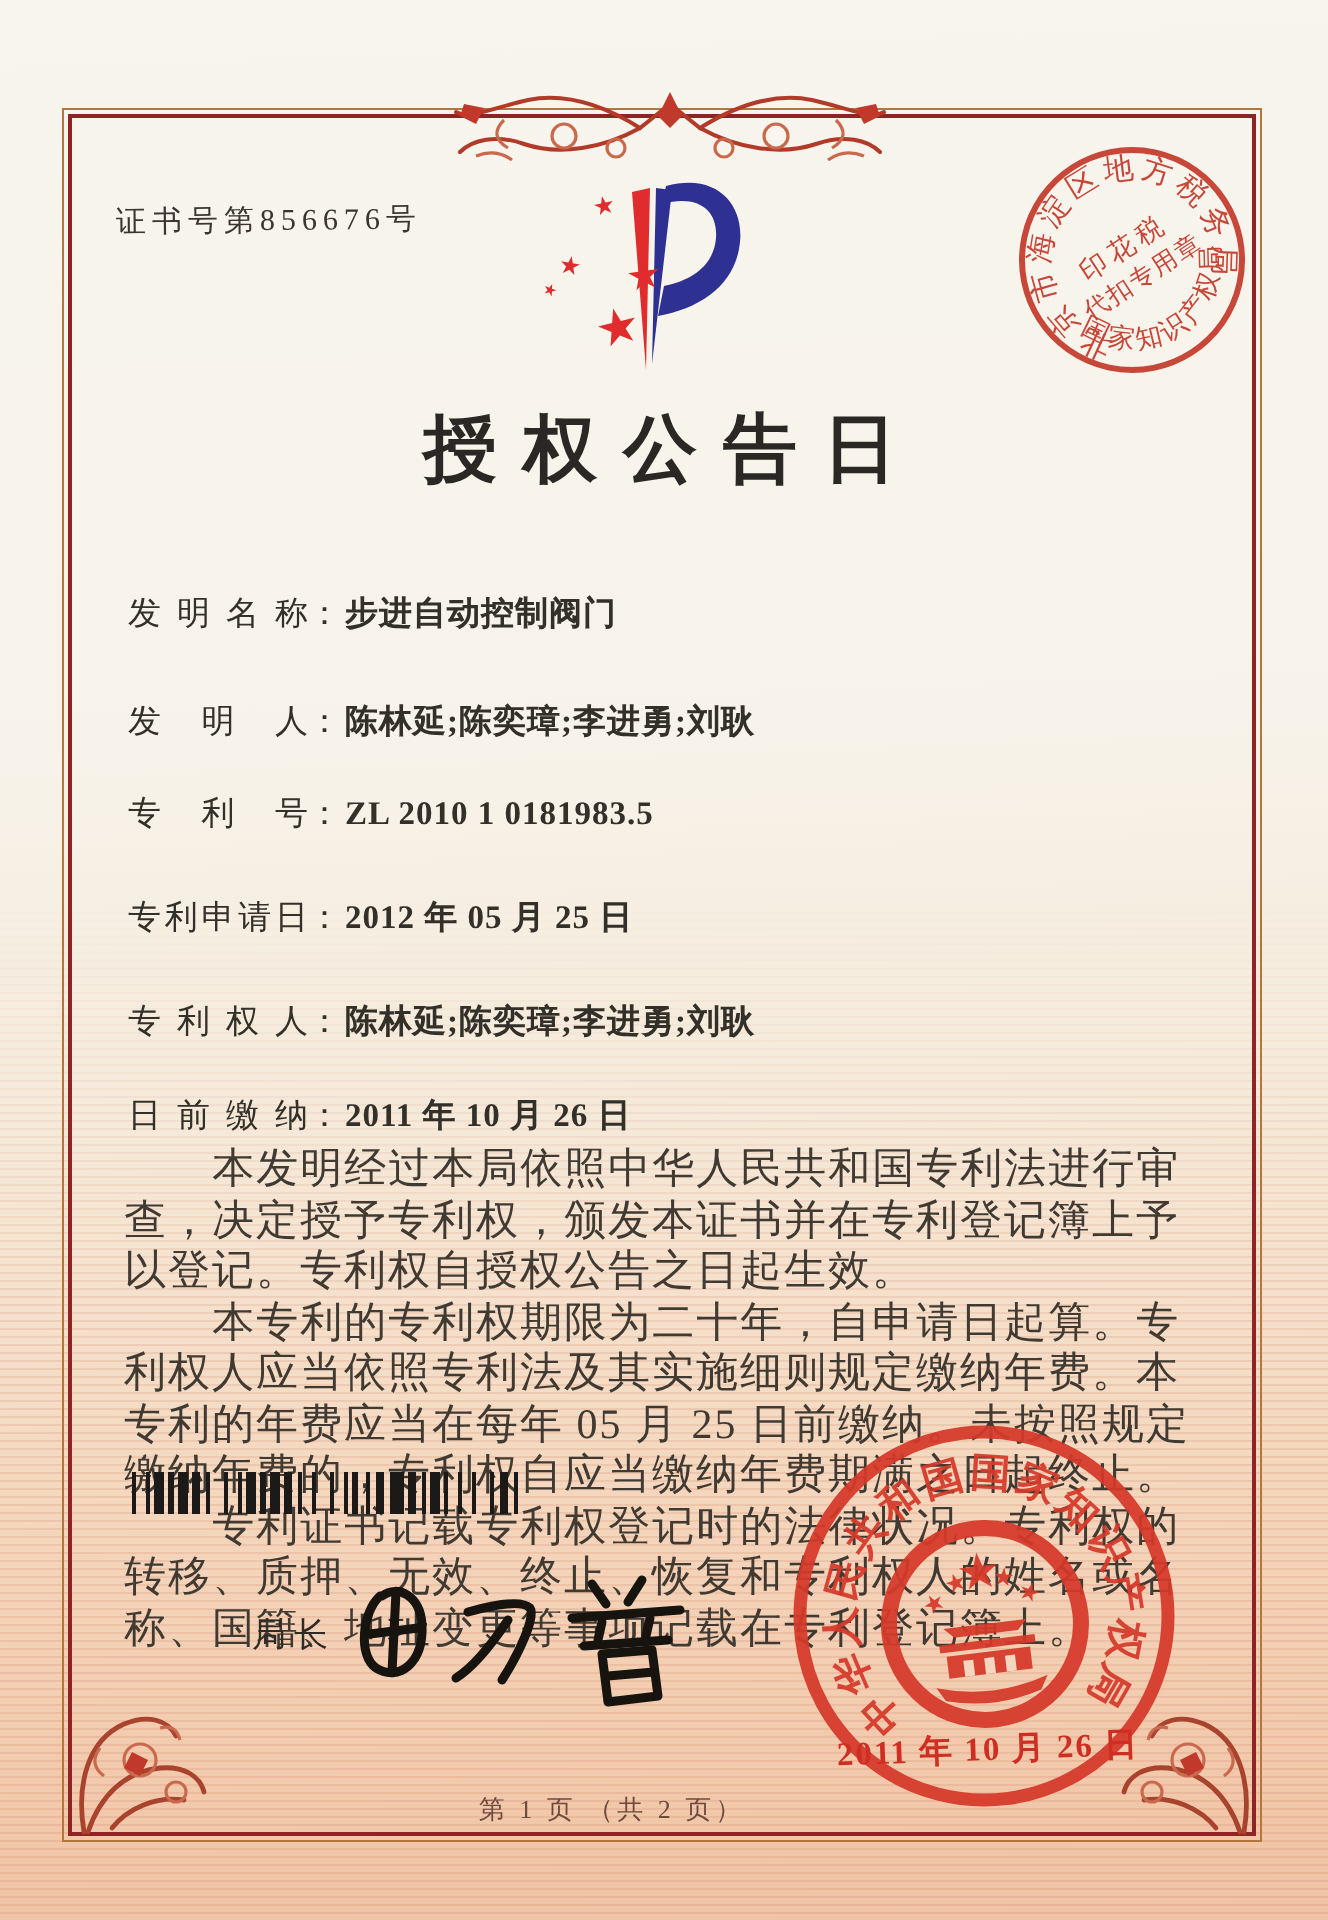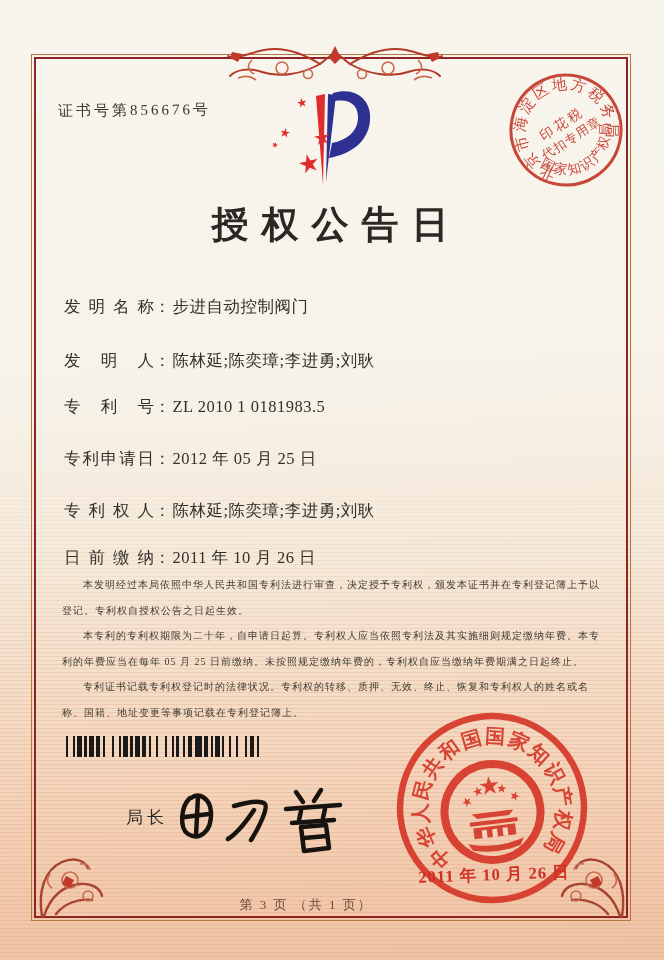--- a/index.html
+++ b/index.html
@@ -43,24 +43,24 @@
     text-align:center;
     font-size:37px;font-weight:bold;color:#2a2724;
     letter-spacing:13px;text-indent:13px;
   }
   #fields{left:64px;top:286px;width:545px;}
   .f-row{position:absolute;left:0;white-space:nowrap;
     font-size:16.5px;color:#33302a;}
   .f-label{display:inline-block;width:90px;
     text-align:justify;text-align-last:justify;vertical-align:bottom;}
   .f-colon{display:inline-block;margin-right:2px;}
-  .f-value{letter-spacing:0.5px;}
+  .f-value{letter-spacing:0.5px;font-weight:bold;}
   #body-text{
     left:62px;top:572px;width:544px;
-    font-size:10px;line-height:25.5px;color:#403a32;letter-spacing:1px;
+    font-size:21px;line-height:25.5px;color:#403a32;letter-spacing:1px;
   }
   #body-text p{margin:0;text-indent:2.1em;}
   #barcode{
     left:66px;top:736px;width:214px;height:21px;
     display:flex;align-items:stretch;overflow:hidden;
   }
   #director-row{left:126px;top:806px;font-size:17px;
     letter-spacing:4px;color:#2e2a25;}
   #signature-name{position:absolute;opacity:0;pointer-events:none;}
   #seal-date{
@@ -286,21 +286,21 @@
         <rect x="-13" y="17" width="5" height="8"></rect>
         <rect x="-2.5" y="17" width="5" height="8"></rect>
         <rect x="8" y="17" width="5" height="8"></rect>
       </g>
       <path d="M-28,29 Q0,38 28,29 L24,36 Q0,43 -24,36 Z"></path>
     </g>
   </svg>
 
   <div class="abs" id="seal-date">2011 年 10 月 26 日</div>
 
-  <div class="abs" id="page-footer">第 3 页 （共 1 页）</div>
+  <div class="abs" id="page-footer">第 1 页 （共 2 页）</div>
 
   <svg class="abs" style="left:36px;top:834px;" width="74" height="84" viewBox="0 0 74 84">
     <g fill="none" stroke="#a8432e" stroke-width="2.4" stroke-linecap="round">
       <path d="M6,82 C2,58 8,36 26,28 C38,23 48,26 52,34"></path>
       <path d="M8,82 C14,64 26,52 44,50 C56,49 64,54 66,62"></path>
       <path d="M20,80 C28,70 42,64 56,66"></path>
     </g>
     <g fill="none" stroke="#c96a4e" stroke-width="1.6">
       <circle cx="34" cy="46" r="8"></circle>
       <circle cx="52" cy="62" r="5"></circle>

